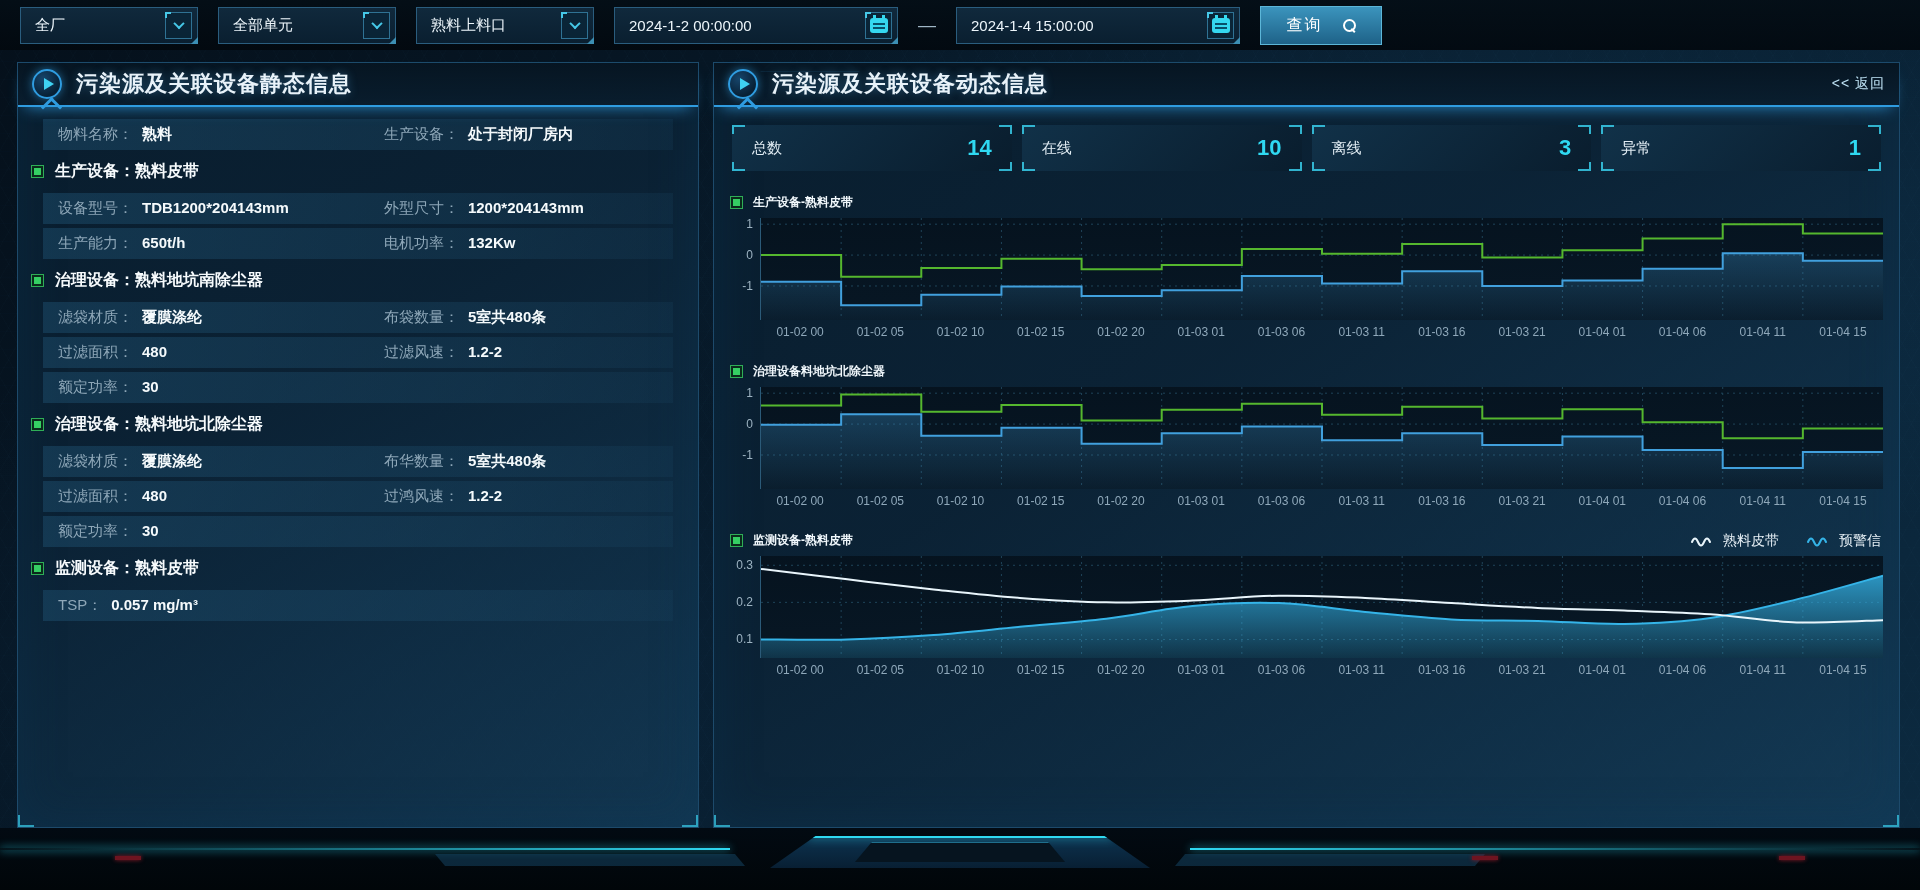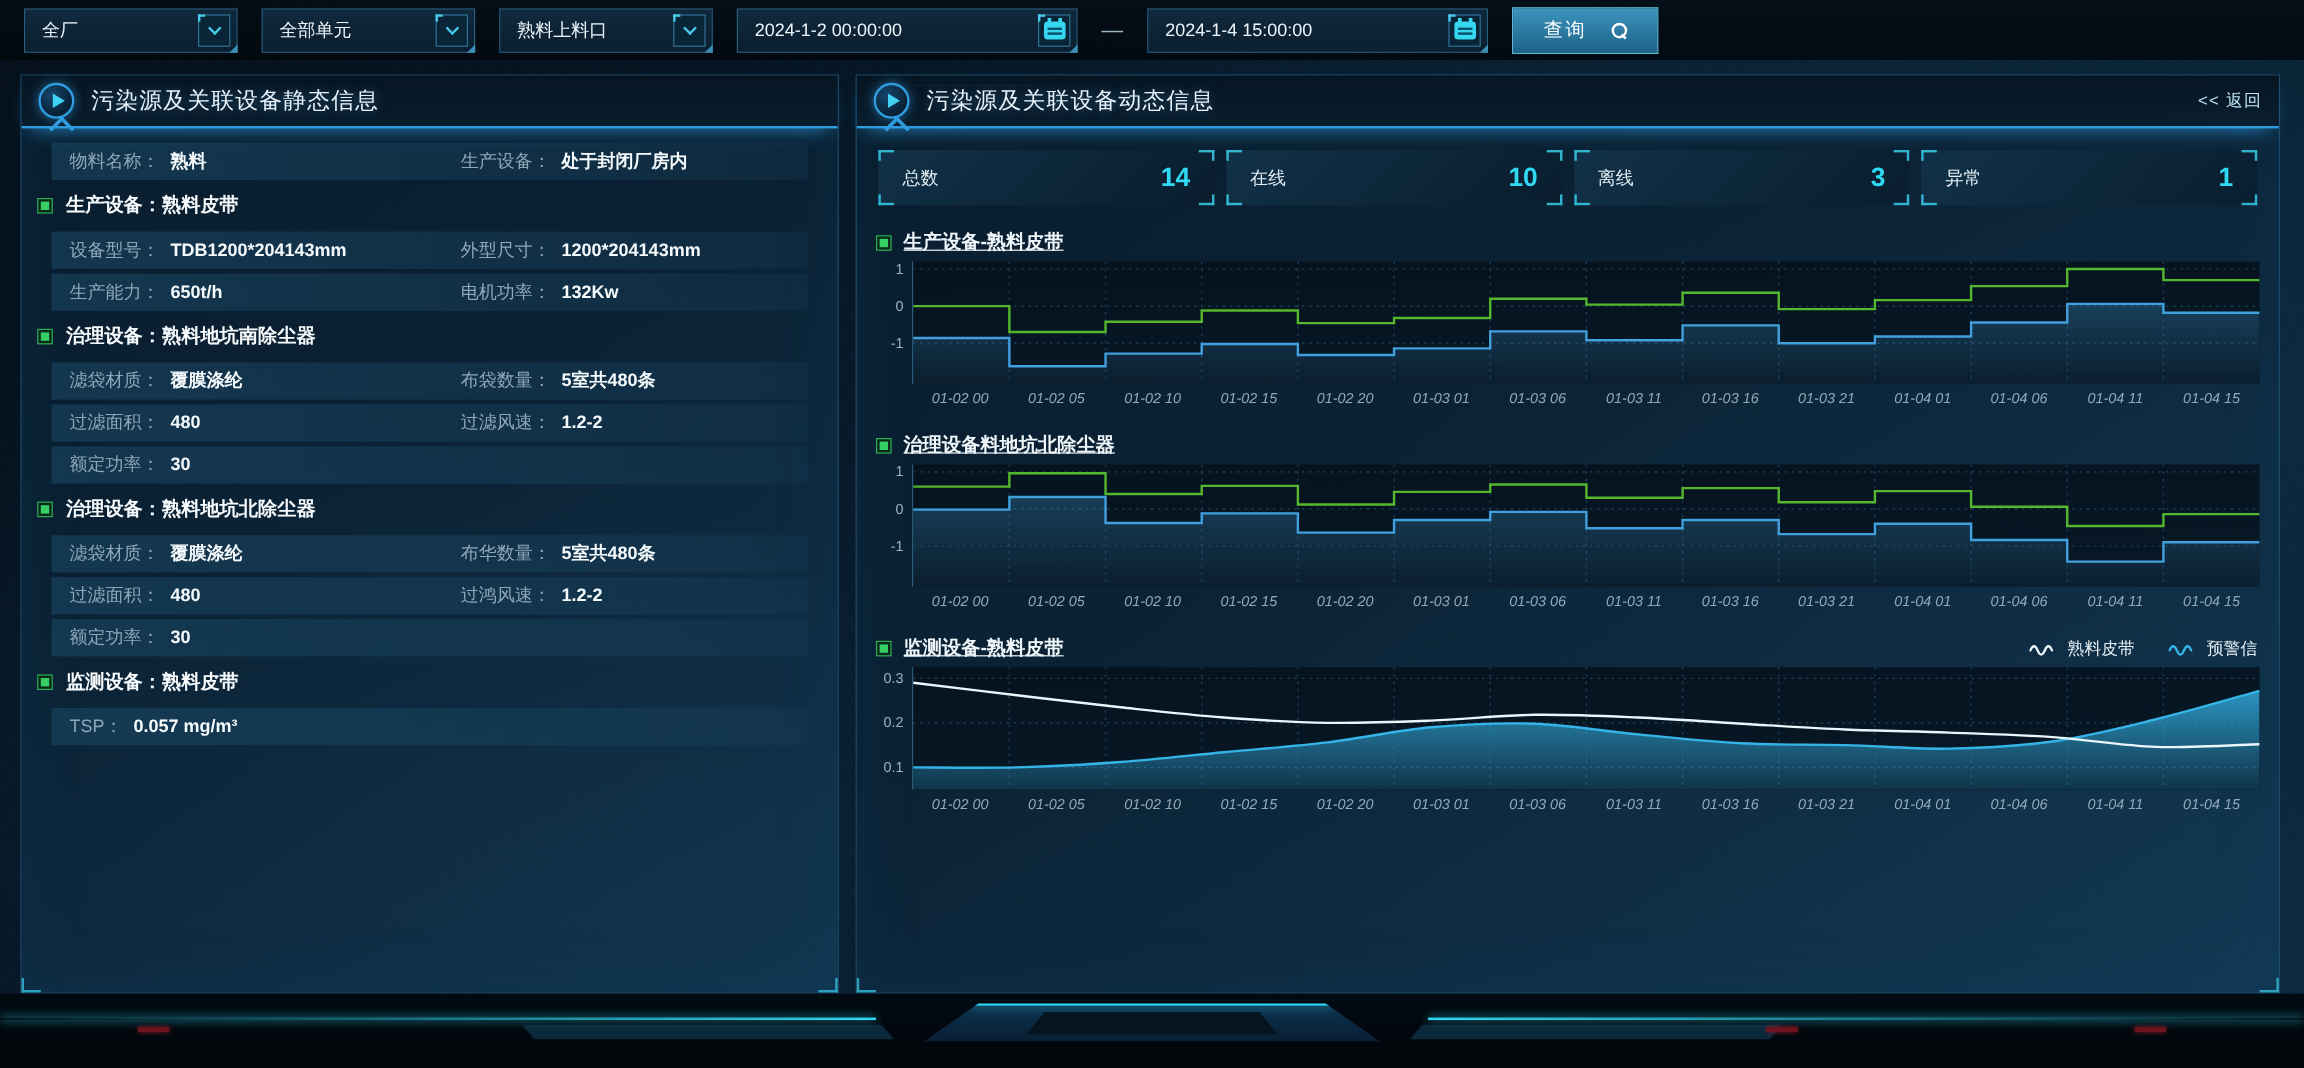--- a/index.html
+++ b/index.html
@@ -72,21 +72,21 @@
     background:linear-gradient(180deg, rgba(6,20,32,.92), rgba(9,28,44,.75));
     box-shadow:0 8px 16px -8px rgba(47,156,224,.85); }
   .header-notch { position:absolute; left:26px; bottom:-10px; width:15px; height:15px;
     border-left:3px solid #2f9ce0; border-top:3px solid #2f9ce0; transform:rotate(45deg);
     background:transparent; }
   .play-icon { width:30px; height:30px; border-radius:50%; border:2px solid #2f9ce0; flex:none;
     background:radial-gradient(circle at 35% 30%, #16456b, #082136 70%);
     box-shadow:0 0 10px rgba(47,156,224,.6); display:flex; align-items:center; justify-content:center; }
   .play-tri { width:0; height:0; border-left:10px solid #3fd2f2; border-top:6px solid transparent;
     border-bottom:6px solid transparent; margin-left:3px; }
-  .panel-title { font-size:19px; font-weight:normal; letter-spacing:1px; color:#e8f2f9;
+  .panel-title { font-size:22px; font-weight:bold; letter-spacing:1px; color:#e8f2f9;
     text-shadow:0 0 10px rgba(90,190,255,.4); }
   .back-link { margin-left:auto; font-size:14px; color:#bfe3f5; cursor:pointer; letter-spacing:1px; }
 
   
   .info-body { padding:8px 13px 0 13px; }
   .info-section { display:flex; align-items:center; gap:11px; height:35px; font-size:16px;
     font-weight:bold; color:#f7fbfd; }
   .bullet { width:13px; height:13px; border:1px solid #2fae57; background:#0b2a1c; flex:none;
     display:flex; align-items:center; justify-content:center; }
   .bullet::after { content:""; width:7px; height:7px; background:#35cf63; }
@@ -111,32 +111,32 @@
     linear-gradient(#38cdea,#38cdea) left bottom/13px 2px,
     linear-gradient(#38cdea,#38cdea) left bottom/2px 9px,
     linear-gradient(#38cdea,#38cdea) right bottom/13px 2px,
     linear-gradient(#38cdea,#38cdea) right bottom/2px 9px;
     background-repeat:no-repeat; opacity:.85; }
   .stat-label { font-size:15px; color:#e2edf4; }
   .stat-value { font-size:22px; font-weight:bold; color:#2fd9f2; }
 
   .chart-block { margin-bottom:12px; }
   .chart-title-row { display:flex; align-items:center; gap:10px; height:31px; }
-  .chart-title { font-size:16px; font-weight:bold; color:#f0f7fb;text-decoration:underline; }
+  .chart-title { font-size:12px; font-weight:bold; color:#f0f7fb; }
   .legend { margin-left:auto; display:flex; gap:28px; align-items:flex-end; padding-right:2px; }
   .legend-item { display:flex; align-items:center; gap:8px; font-size:14px; color:#e6eff5; cursor:pointer; }
   .legend-wave { display:block; }
   .chart-area { display:flex; }
   .yaxis { width:30px; height:102px; position:relative; flex:none; }
   .ylab { position:absolute; right:7px; transform:translateY(-50%); font-size:12px; color:#9db3c2; }
   .plot { flex:1; height:102px; position:relative;
     background:linear-gradient(180deg, rgba(5,17,28,.88), rgba(7,22,35,.92));
     border-left:1px solid #2b5a78; }
   .plot svg { position:absolute; inset:0; width:100%; height:100%; display:block; }
-  .xlabels { display:flex; margin-left:30px; height:24px; align-items:center;font-style:italic; }
+  .xlabels { display:flex; margin-left:30px; height:24px; align-items:center; }
   .xlab { flex:1; text-align:center; font-size:12px; color:#8fa8ba; white-space:nowrap; }
 
   
   .footer { position:absolute; left:0; right:0; bottom:0; height:62px; z-index:4;
     background:linear-gradient(180deg,#020a12 0%,#010609 100%); overflow:hidden; }
   .f-line { position:absolute; top:20px; height:2px; width:38%; }
   .f-line.left  { left:0;  background:linear-gradient(90deg, rgba(47,217,242,.05), #2fd9f2); box-shadow:0 0 8px #2fd9f2; }
   .f-line.right { right:0; background:linear-gradient(270deg, rgba(47,217,242,.05), #2fd9f2); box-shadow:0 0 8px #2fd9f2; }
   .f-wing { position:absolute; top:26px; height:12px; width:300px; background:rgba(24,80,115,.45); }
   .f-wing.left  { left:calc(50% - 520px); transform:skewX(40deg); }

